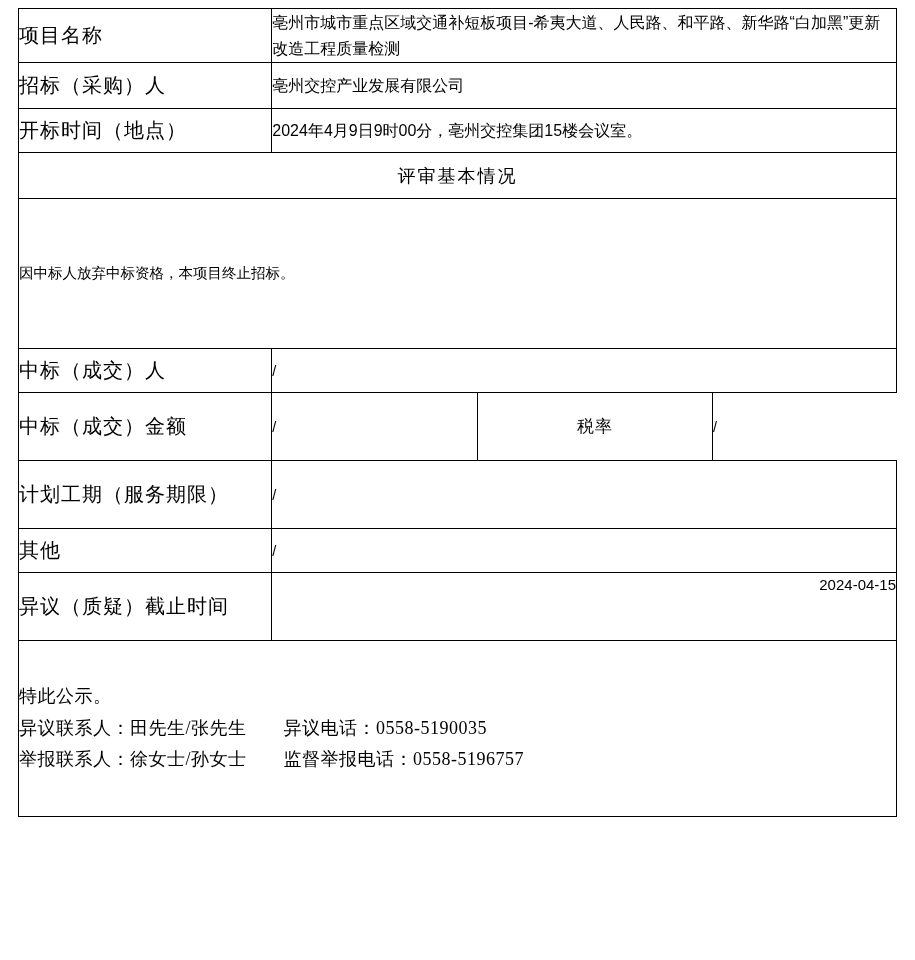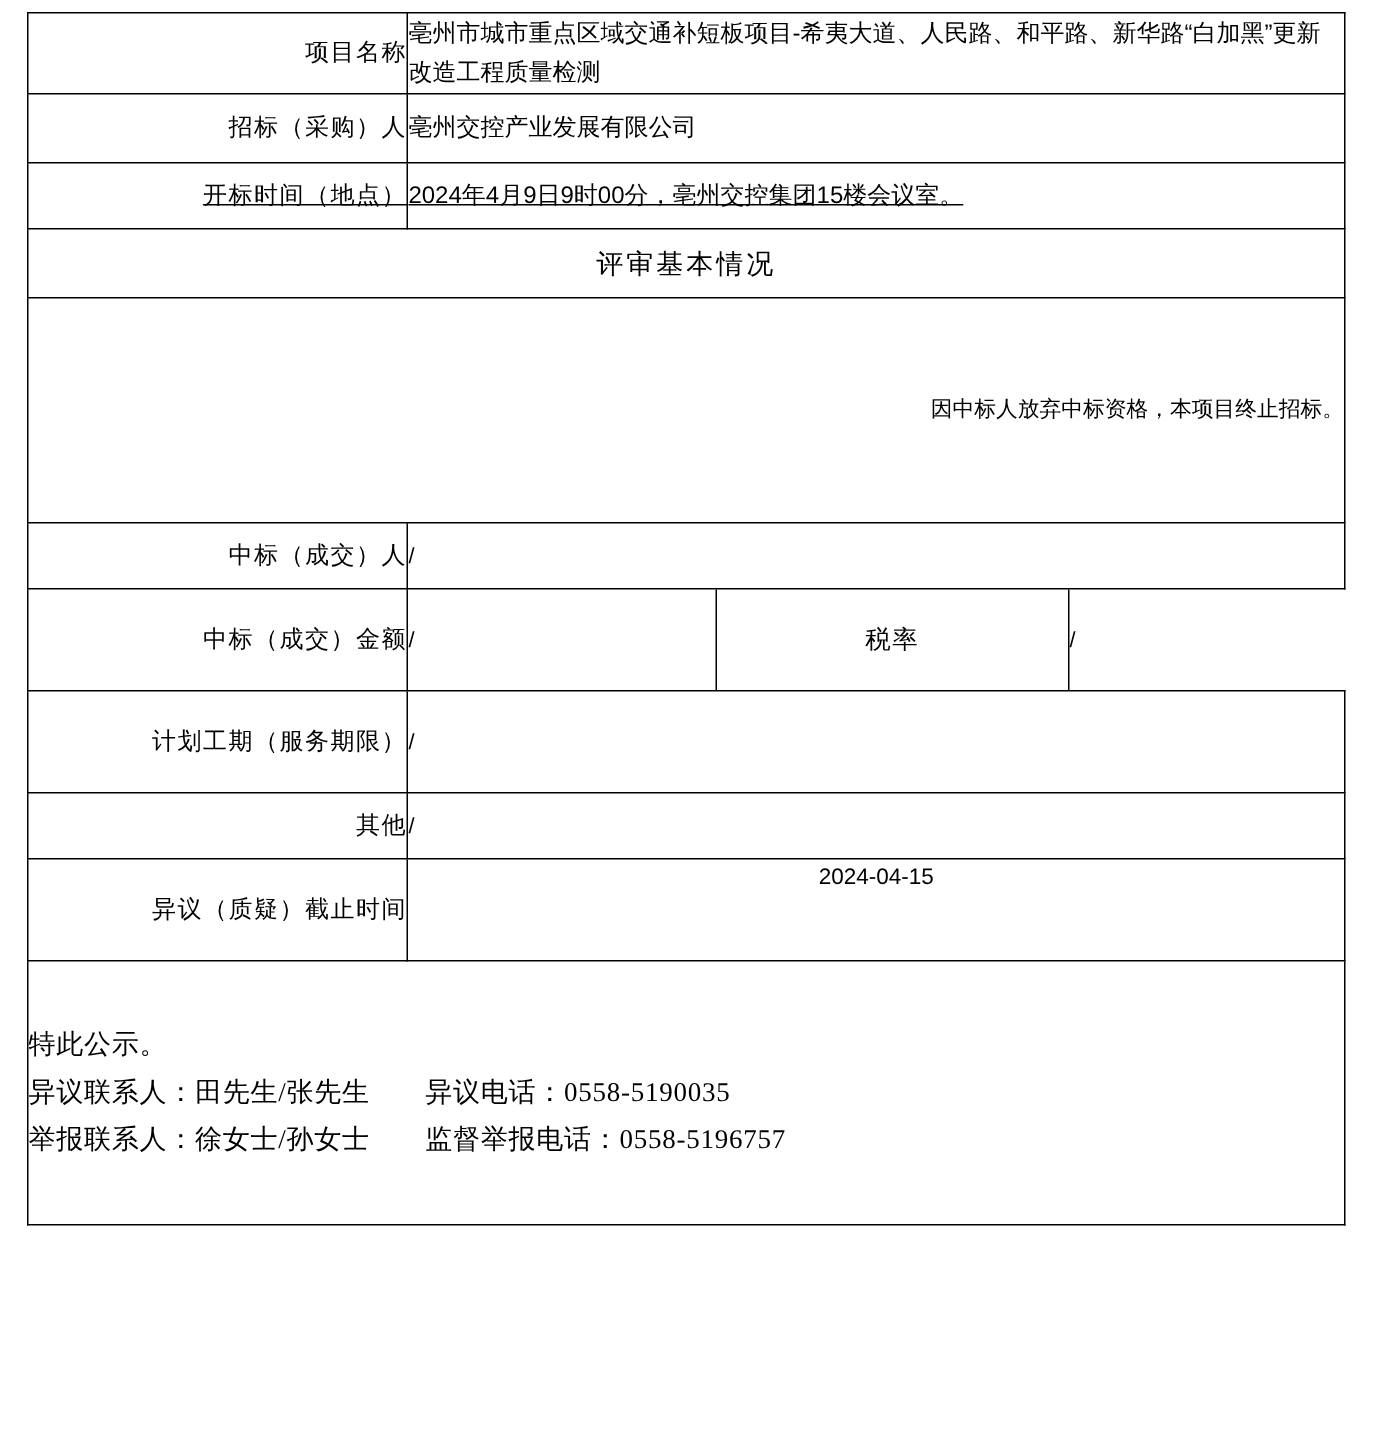--- a/index.html
+++ b/index.html
@@ -26,36 +26,36 @@
     border-collapse: collapse;
     table-layout: fixed;
     margin-top: 2px;
   }
   table.doc td {
     border: 1px solid #000000;
     vertical-align: middle;
     padding: 0;
   }
   .lbl {
-    text-align: right;
-    font-size: 16px;
+    text-align: left;
+    font-size: 20px;
     letter-spacing: 1px;
     line-height: 1.45;
     padding: 7px 6px;
     font-family: "Liberation Serif", "DejaVu Serif", serif;
   }
   .val {
     text-align: left;
     font-size: 16px;
     line-height: 1.6;
     padding: 8px 8px 8px 10px;
     font-family: "Liberation Sans", "DejaVu Sans", sans-serif;
   }
   .val-serif {
-    text-align: center;
+    text-align: right;
     font-size: 15px;
     line-height: 1.6;
     padding: 8px 8px 8px 10px;
     font-family: "Liberation Sans", "DejaVu Sans", sans-serif;
   }
   .section-title {
     text-align: center;
     font-size: 18px;
     letter-spacing: 2px;
     padding: 12px 6px;
@@ -87,23 +87,23 @@
     letter-spacing: 0.5px;
   }
   .footer-line {
     white-space: pre;
   }
   .col-label { width: 253px; }
   .col-value { width: 624px; }
   .h1 { height: 54px; }
   .h2 { height: 44px; }
   .h3 { height: 46px; }
-  .h4 { height: 44px; text-decoration: underline; }
+  .h4 { height: 44px; }
   .h-sec { height: 46px; }
-  .h-notes { height: 150px; text-align: right; }
+  .h-notes { height: 150px; }
   .h-row { height: 44px; padding-left: 16px; }
   .h-row2 { height: 68px; }
   .h-footer { height: 176px; }
 </style>
 </head>
 <body>
 
 <div class="page">
   <table class="doc">
     <colgroup>

